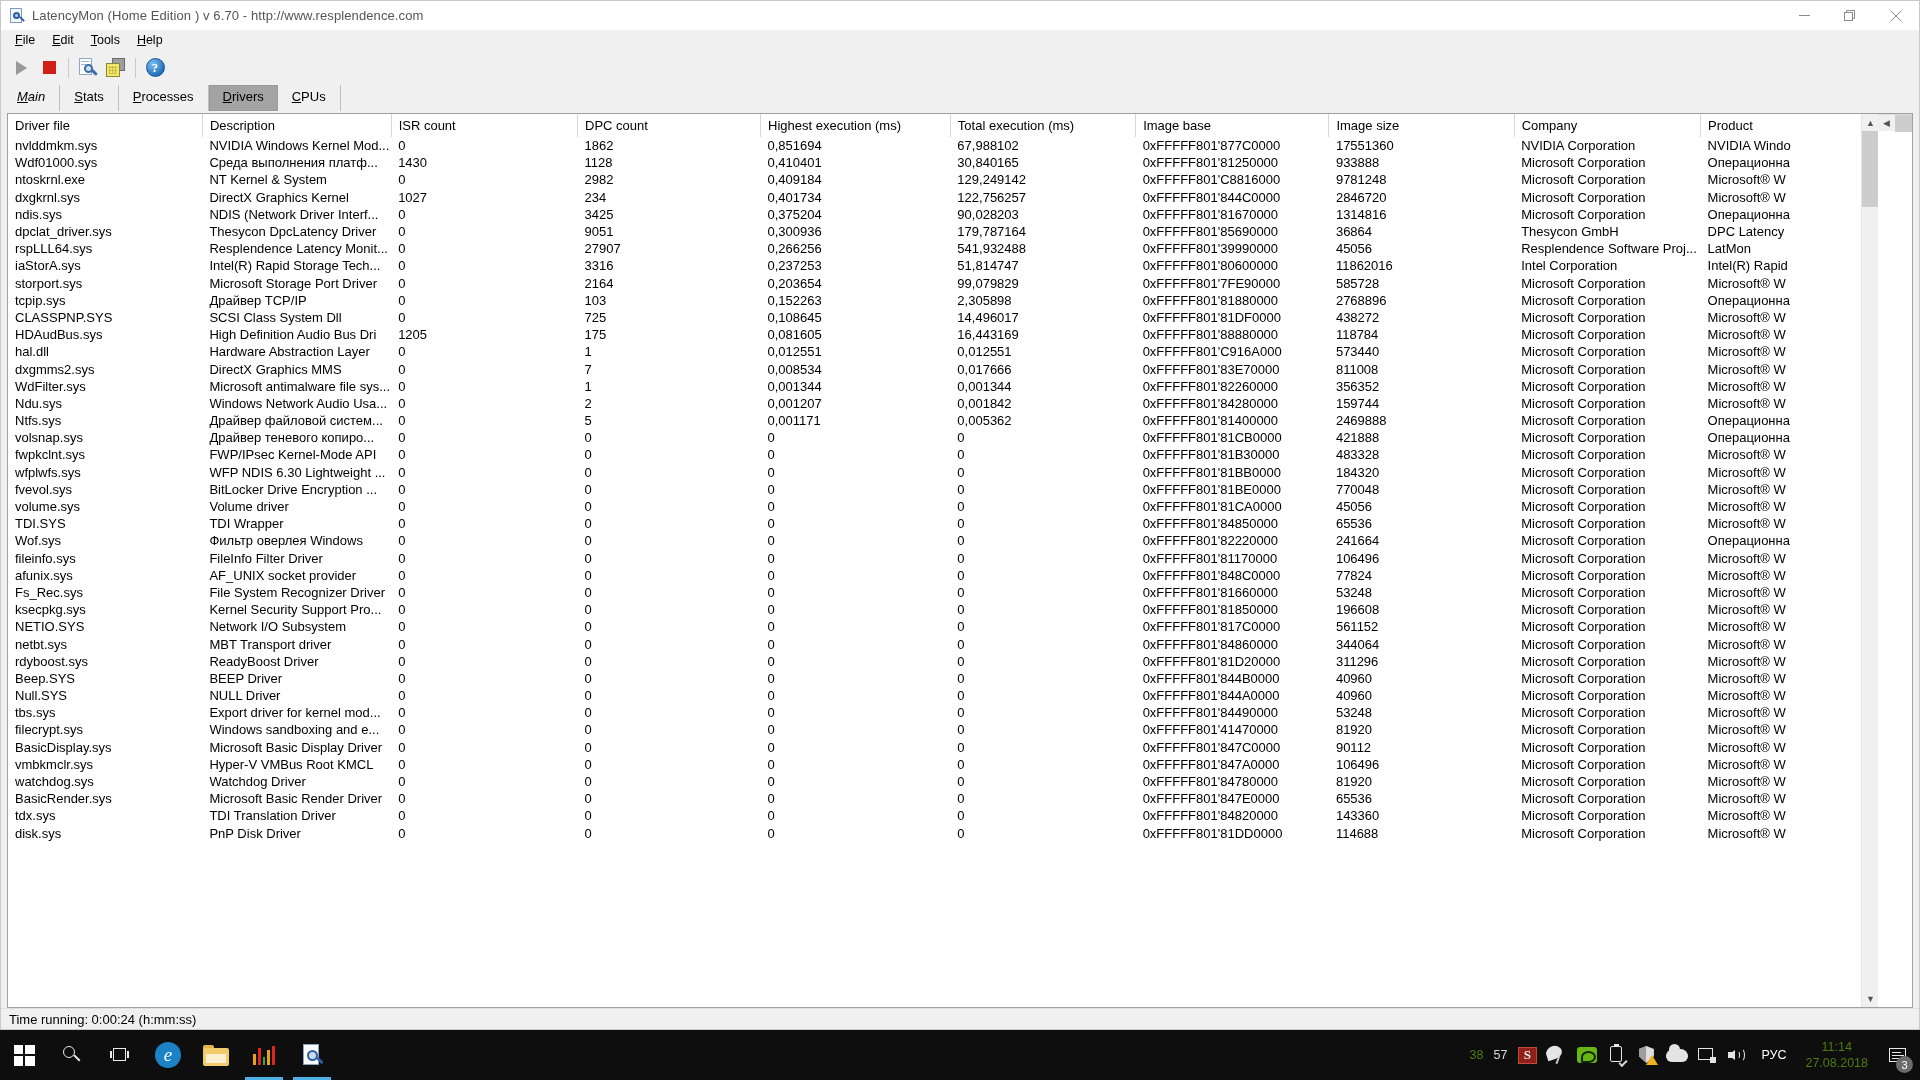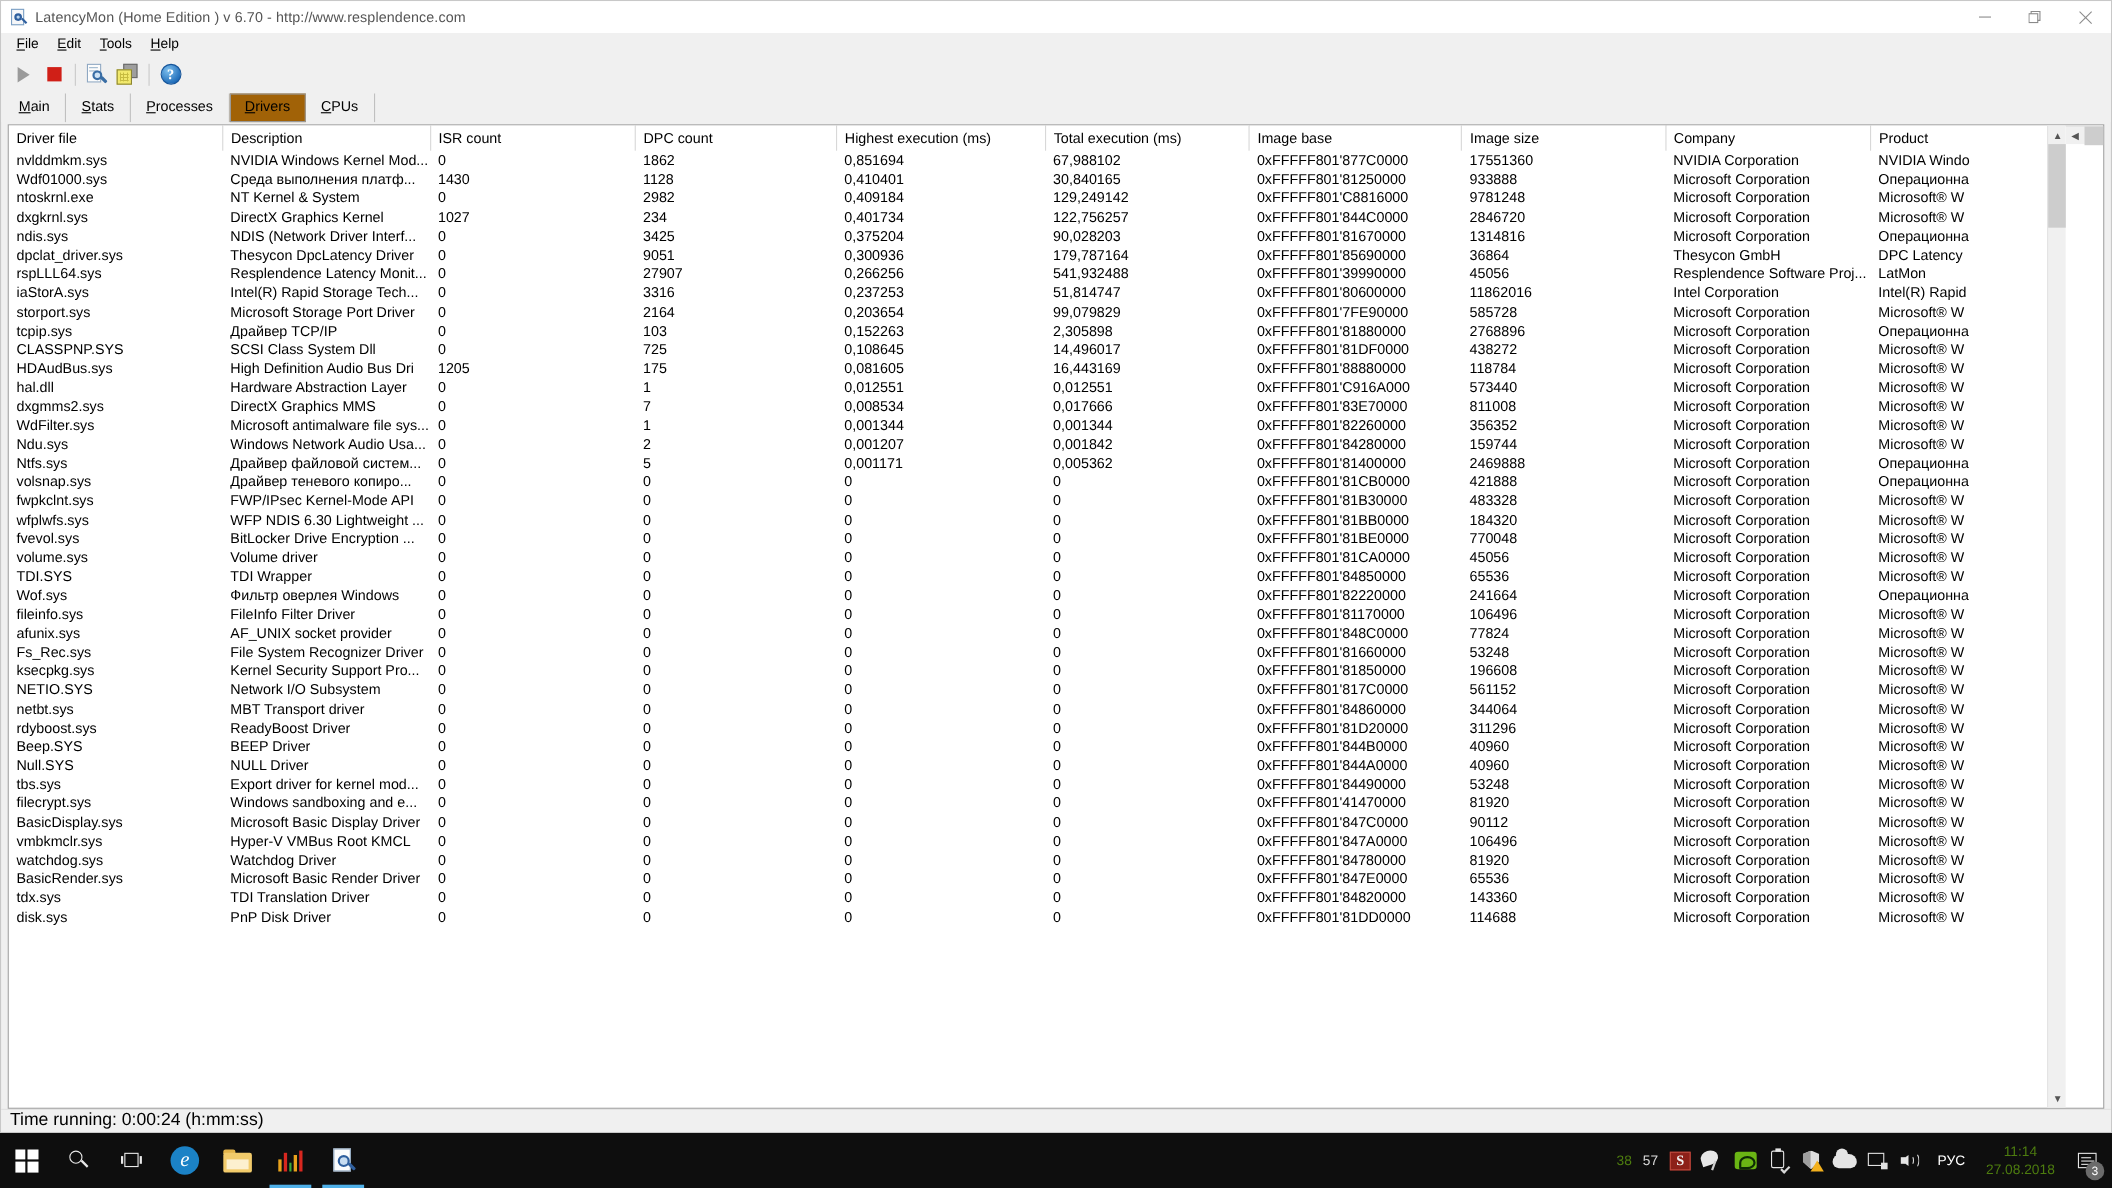--- a/index.html
+++ b/index.html
@@ -142,24 +142,24 @@
     padding-left: 2px;
   }
   .tab {
     font-size: 13px; color: #000;
     padding: 4px 14px 6px 14px;
     border-right: 1px solid #c0c0c0;
     line-height: 16px;
     white-space: nowrap;
     position: relative;
   }
-  .tab:first-child { border-left: none; }
+  .tab:first-child { border-left: none; font-style: italic; }
   .tab.active {
     border: 1px solid #9a9a9a;
-    background: #a16207;
+    background: #a3a3a3;
     padding: 3px 13px 5px 13px;
     margin-bottom: 0px;
   }
   .tab u { text-decoration: underline; }
 
   
   .grid-wrap {
     flex: 1 1 auto;
     margin: 2px 6px 0 6px;
     border: 1px solid #a0a0a0;
@@ -244,21 +244,21 @@
     position: absolute; left: 0; top: 17px; width: 17px; height: 76px;
     background: #cdcdcd;
   }
 
   
   .statusbar {
     height: 21px; min-height: 21px;
     background: #f0f0f0;
     display: flex; align-items: center;
     padding-left: 8px;
-    font-size: 16px; color: #000;
+    font-size: 13px; color: #000;
     border-top: 1px solid #e0e0e0;
   }
 
   
   .taskbar {
     position: absolute; left: 0; top: 1030px;
     width: 1920px; height: 50px;
     background: #0e0e0e;
     display: flex; align-items: center;
   }

